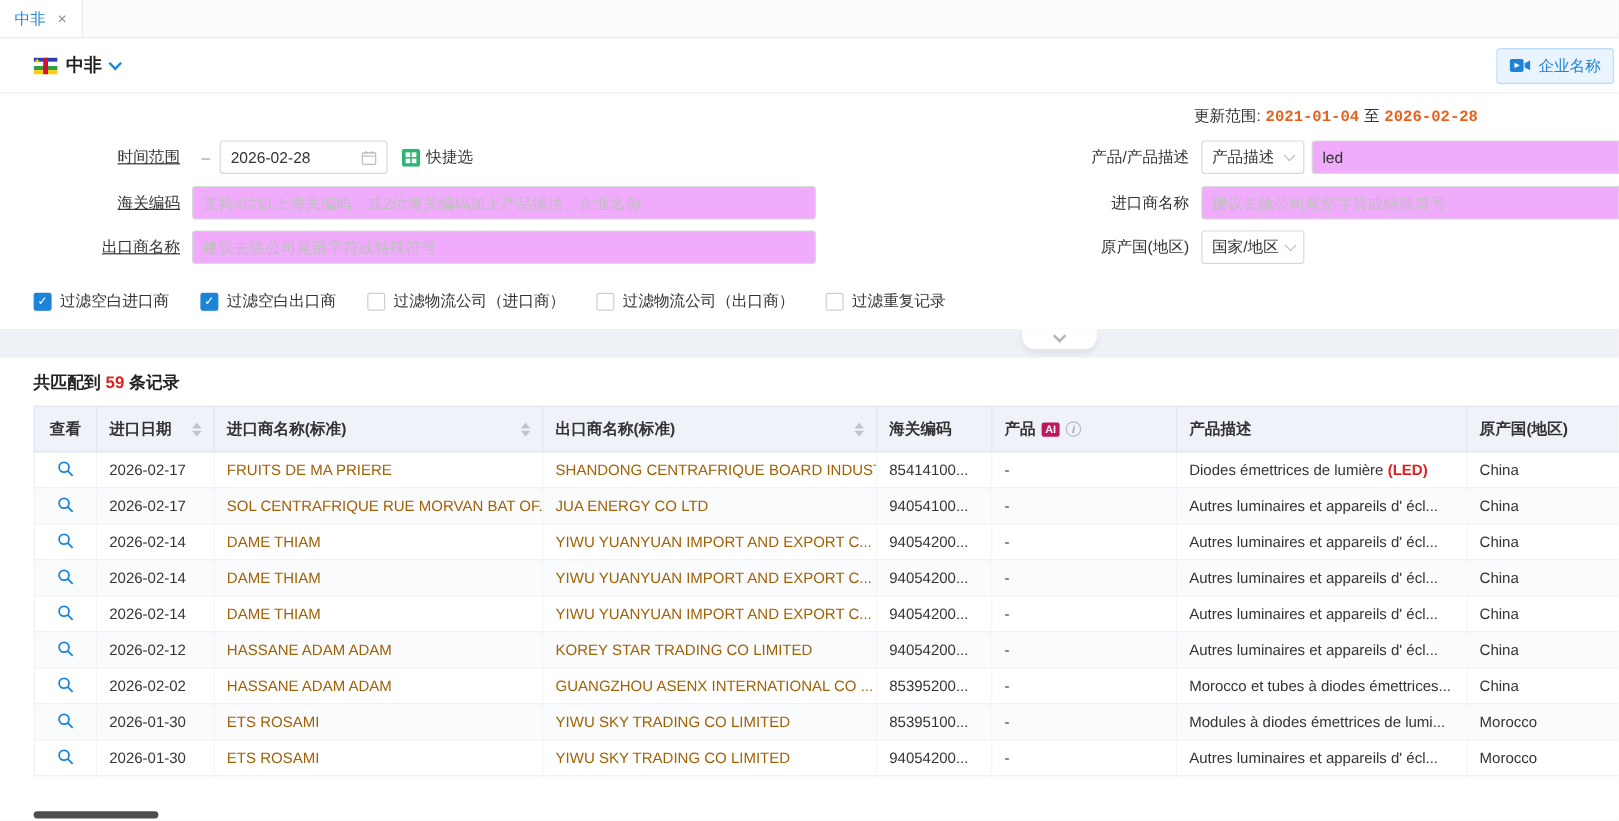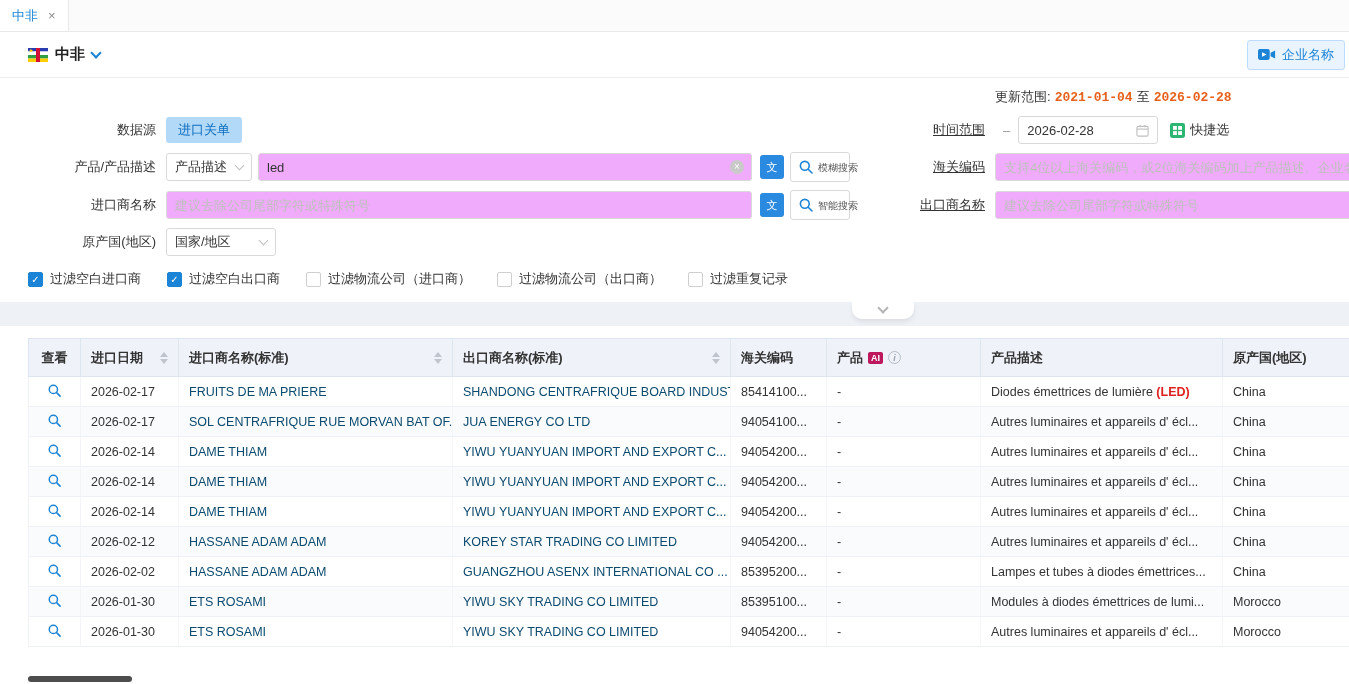--- a/index.html
+++ b/index.html
@@ -59,21 +59,21 @@
   .sorter { margin-left:auto; display:inline-flex; flex-direction:column; align-items:center; padding-left:6px; cursor:pointer; }
   .sorter .cu { width:0; height:0; border-left:4px solid transparent; border-right:4px solid transparent; border-bottom:5px solid #c0c4cc; margin-bottom:2px; }
   .sorter .cd { width:0; height:0; border-left:4px solid transparent; border-right:4px solid transparent; border-top:5px solid #c0c4cc; }
   .ai-badge { background:#be185d; color:#fff; font-size:9px; font-weight:bold; border-radius:2px; padding:1px 3px; margin-left:5px; }
   .info-icon { width:13px; height:13px; border:1px solid #b5bcc7; border-radius:50%; color:#9aa2ae; font-size:9px; font-style:italic; display:inline-flex; align-items:center; justify-content:center; margin-left:5px; cursor:pointer; }
   tbody td { height:30px; padding:0 10px; font-size:12.5px; border-bottom:1px solid #eef1f5; border-right:1px solid #f3f5f9; white-space:nowrap; overflow:hidden; color:#333; }
   tbody td:first-child { border-left:1px solid #eef1f5; }
   tbody tr:nth-child(even) { background:#fafbfd; }
   .view-cell { text-align:center; }
   .view-btn { cursor:pointer; display:inline-flex; }
-  .link-cell { color:#0c4a6e; cursor:pointer; }
+  .link-cell { color:#a16207; cursor:pointer; }
   .hl { color:#e02020; font-weight:bold; }
   .hscroll-thumb { position:absolute; bottom:2px; left:28px; width:104px; height:6px; background:#4d4d4d; border-radius:3px; cursor:pointer; }
 </style>
 </head>
 <body>
 
 <div class="tabbar">
   <div class="tab">
     <span>中非</span>
     <span class="tab-close">×</span>
@@ -106,24 +106,20 @@
 <div class="filter-card">
   <div class="form-grid">
     <div class="fl"></div>
     <div class="fr update-range">
       <span>更新范围:</span>
       <span class="orange">2021-01-04</span>
       <span>至</span>
       <span class="orange">2026-02-28</span>
     </div>
 
-    <div class="fl">
-      <span class="lbl-l">数据源</span>
-      <span class="tag">进口关单</span>
-    </div>
     <div class="fr">
       <span class="lbl-r">时间范围</span>
       <span class="date-sep">–</span>
       <div class="date-ipt">
         <span>2026-02-28</span>
         <svg viewBox="0 0 14 14" width="13" height="13">
             <rect x="1" y="2.5" width="12" height="10.5" rx="1.5" fill="none" stroke="#bfbfbf" stroke-width="1.2"></rect>
             <line x1="1" y1="5.5" x2="13" y2="5.5" stroke="#bfbfbf" stroke-width="1.2"></line>
             <line x1="4.5" y1="1" x2="4.5" y2="3.5" stroke="#bfbfbf" stroke-width="1.2"></line>
             <line x1="9.5" y1="1" x2="9.5" y2="3.5" stroke="#bfbfbf" stroke-width="1.2"></line>
@@ -181,21 +177,21 @@
         <span class="txt">智能搜索</span>
       </button>
     </div>
     <div class="fr">
       <span class="lbl-r">出口商名称</span>
       <input class="ipt" style="width: 520px;" placeholder="建议去除公司尾部字符或特殊符号">
     </div>
 
     <div class="fl">
       <span class="lbl-l">原产国(地区)</span>
-      <div class="select" style="width:110px">
+      <div class="select" style="width:86px">
         <span>国家/地区</span>
         <span class="chev-gray"></span>
       </div>
     </div>
     <div class="fr"></div>
   </div>
 
   <div class="cb-row">
       <label class="cb">
         <span class="cbx on">✓</span>
@@ -218,20 +214,23 @@
         <span class="cb-label">过滤重复记录</span>
       </label>
     </div>
 
   <div class="collapse-tab">
     <span class="chev-dn"></span>
   </div>
 </div>
 
 <div class="results-card">
+  <div class="summary">
+    <span>共匹配到</span><span class="red">59</span><span>条记录</span>
+  </div>
   <table>
     <thead>
         <tr>
           <th style="width: 52px;">
             <div class="th-wrap center">
               <span class="th-label">查看</span>
             </div>
           </th>
           <th style="width: 98px;">
             <div class="th-wrap">
@@ -380,21 +379,21 @@
               <svg viewBox="0 0 20 20" width="15" height="15">
                 <circle cx="8.5" cy="8.5" r="5.5" fill="none" stroke="#1c84d6" stroke-width="2"></circle>
                 <line x1="12.8" y1="12.8" x2="17.5" y2="17.5" stroke="#1c84d6" stroke-width="2" stroke-linecap="round"></line>
               </svg>
             </span></td>
           <td>2026-02-02</td>
           <td class="link-cell">HASSANE ADAM ADAM</td>
           <td class="link-cell">GUANGZHOU ASENX INTERNATIONAL CO ...</td>
           <td>85395200...</td>
           <td>-</td>
-          <td><span>Lampes et tubes à diodes émettrices...</span></td>
+          <td><span>Morocco et tubes à diodes émettrices...</span></td>
           <td>China</td>
         </tr>
         <tr>
           <td class="view-cell"><span class="view-btn">
               <svg viewBox="0 0 20 20" width="15" height="15">
                 <circle cx="8.5" cy="8.5" r="5.5" fill="none" stroke="#1c84d6" stroke-width="2"></circle>
                 <line x1="12.8" y1="12.8" x2="17.5" y2="17.5" stroke="#1c84d6" stroke-width="2" stroke-linecap="round"></line>
               </svg>
             </span></td>
           <td>2026-01-30</td>

